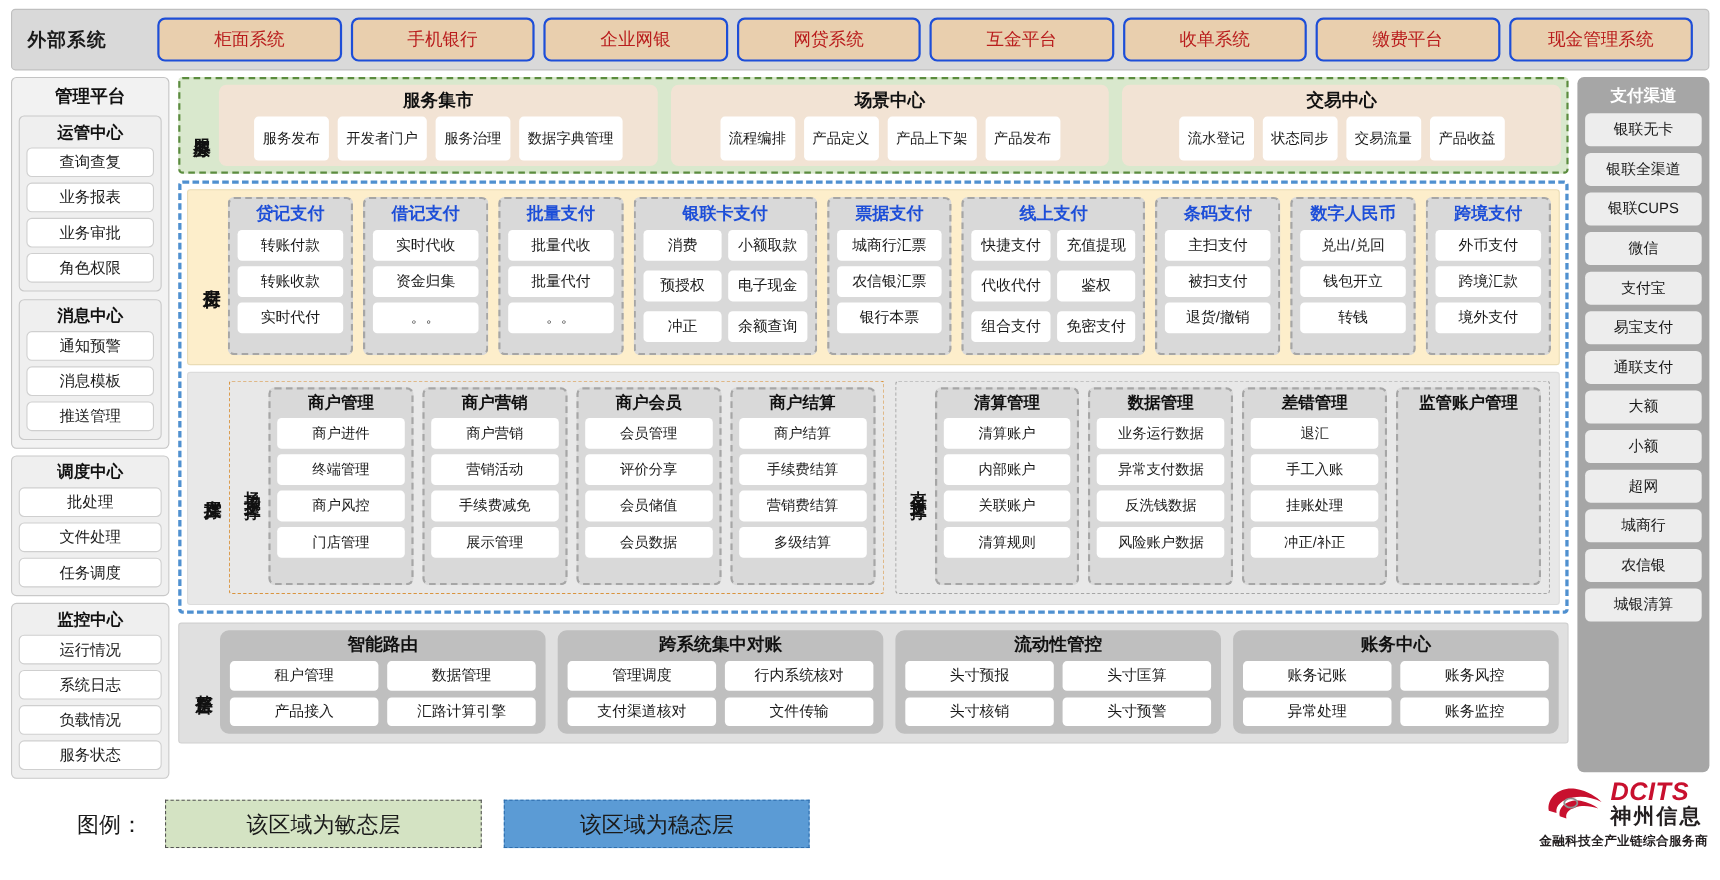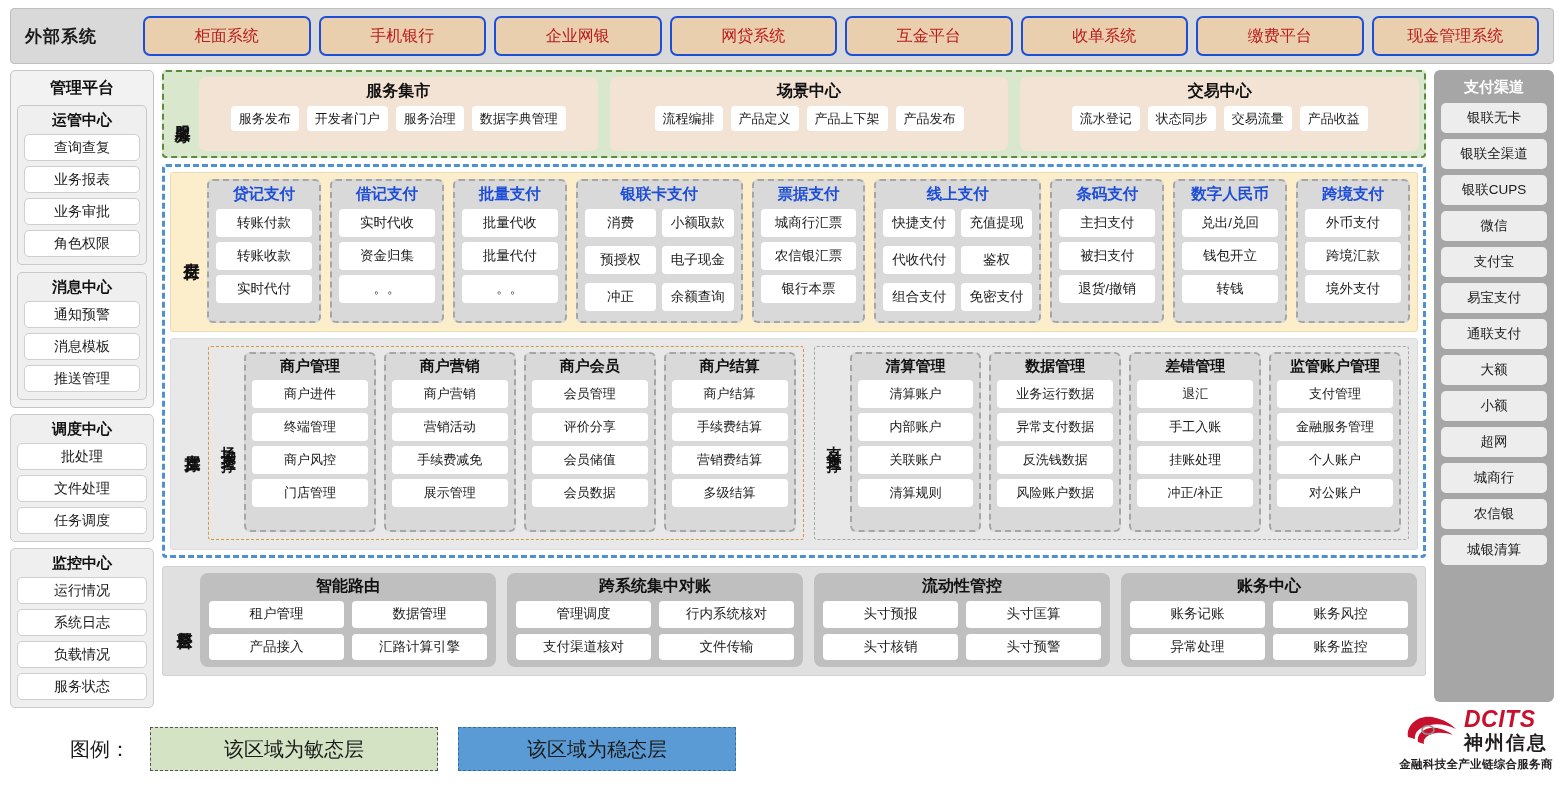--- a/index.html
+++ b/index.html
@@ -87,21 +87,21 @@
     writing-mode: vertical-rl; text-orientation: upright; letter-spacing: 1px;
   }
   .svc-groups { display: flex; flex: 1; gap: 12px; padding-left: 4px; }
   .svc-card {
     background: #f2e3d4; border-radius: 7px; flex: 1 1 0;
     padding: 3px 8px 6px; display: flex; flex-direction: column;
   }
   .svc-card-title { font-size: 16px; font-weight: bold; text-align: center; color: #111; padding: 1px 0 4px; }
   .svc-row { display: flex; gap: 8px; justify-content: center; }
   .svc-chip {
-    background: #ffffff; border-radius: 4px; height: 25px; padding: 0 8px;
+    background: #ffffff; border-radius: 4px; height: 40px; padding: 0 8px;
     display: flex; align-items: center; justify-content: center;
     font-size: 13px; color: #1a1a1a; white-space: nowrap;
   }
 
   
   .stable-block {
     margin-top: 6px; border: 3px dashed #4f90d0; border-radius: 4px;
     background: #ffffff; padding: 5px;
   }
 
@@ -453,26 +453,20 @@
                   <div class="sup-card-title">差错管理</div>
                   <div class="sup-items">
                     <div class="sup-chip">退汇</div>
                     <div class="sup-chip">手工入账</div>
                     <div class="sup-chip">挂账处理</div>
                     <div class="sup-chip">冲正/补正</div>
                   </div>
                 </div>
                 <div class="sup-card">
                   <div class="sup-card-title">监管账户管理</div>
-                  <div class="sup-items">
-                    <div class="sup-chip">支付管理</div>
-                    <div class="sup-chip">金融服务管理</div>
-                    <div class="sup-chip">个人账户</div>
-                    <div class="sup-chip">对公账户</div>
-                  </div>
                 </div>
               </div>
             </div>
           </div>
       </div>
 
     </div>
 
     <div class="int-layer">
       <div class="layer-vlabel">整合层</div>

